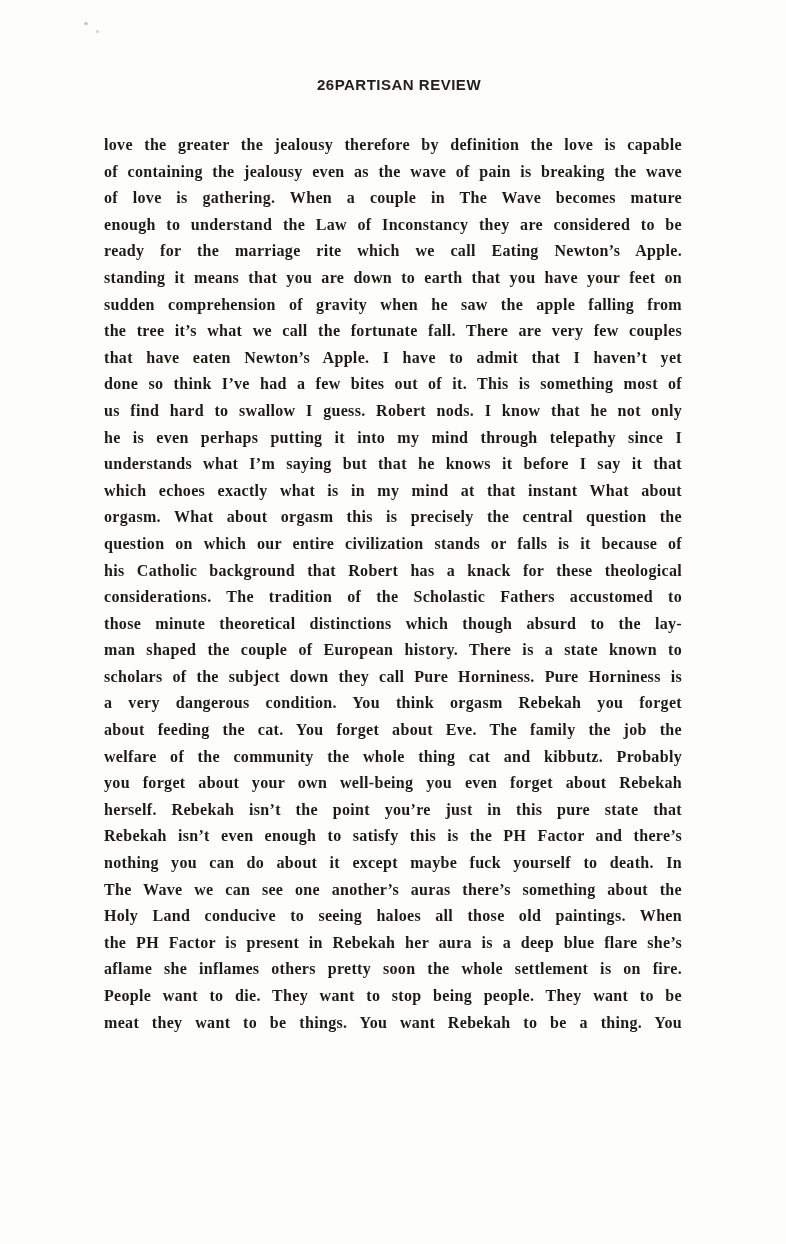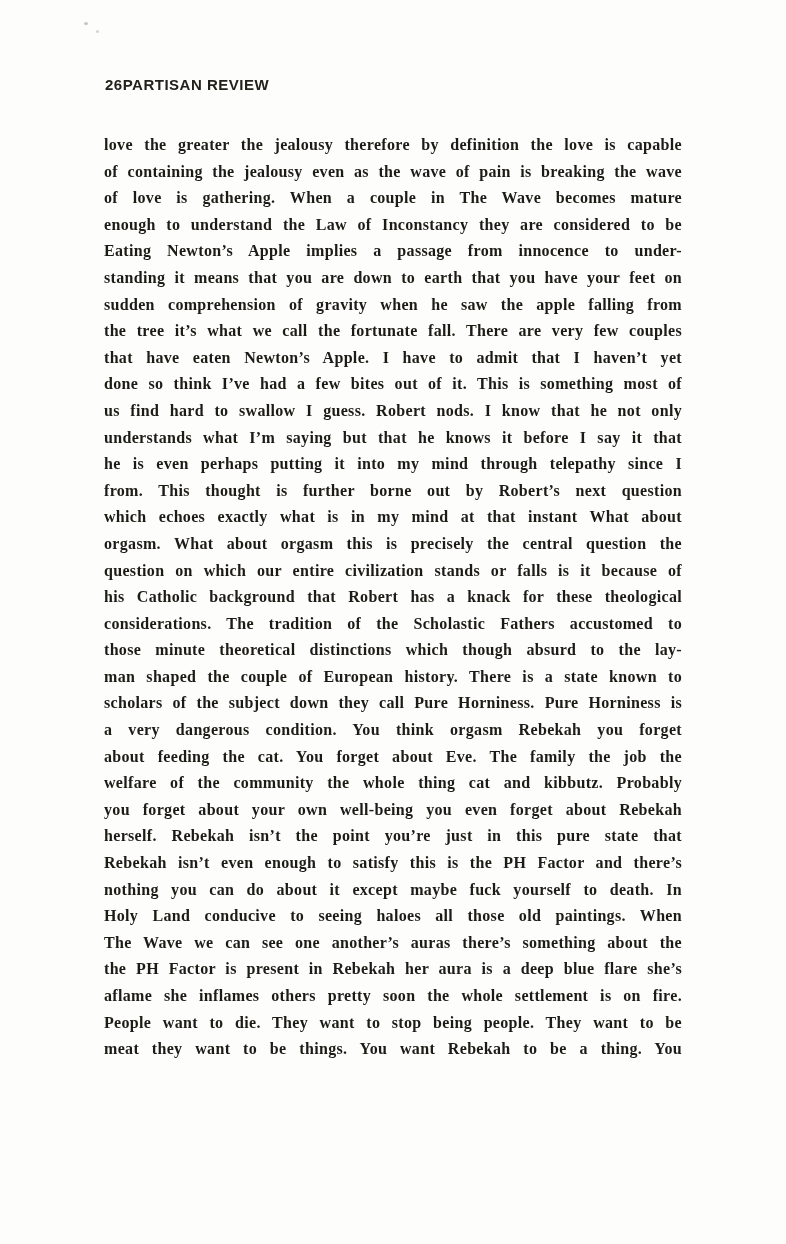--- a/index.html
+++ b/index.html
@@ -12,24 +12,24 @@
     width: 786px;
     height: 1244px;
     background: #fdfdfb;
     overflow: hidden;
     font-family: "Liberation Serif", serif;
     color: #1d1b15;
   }
   .page-header {
     position: absolute;
     top: 76px;
-    left: 105px;
+    left: 116px;
     right: 104px;
     display: flex;
-    justify-content: flex-start;
+    justify-content: center;
     align-items: baseline;
     font-family: "Liberation Sans", sans-serif;
     font-weight: bold;
     font-size: 15px;
     letter-spacing: 0.5px;
     color: #23211b;
   }
   .body-text {
     position: absolute;
     top: 132px;
@@ -64,46 +64,45 @@
   <header class="page-header">
     <span class="page-number">26</span>
     <span class="journal-title">PARTISAN REVIEW</span>
   </header>
 
   <main class="body-text">
       <div class="line">love the greater the jealousy therefore by definition the love is capable</div>
       <div class="line">of containing the jealousy even as the wave of pain is breaking the wave</div>
       <div class="line">of love is gathering. When a couple in The Wave becomes mature</div>
       <div class="line">enough to understand the Law of Inconstancy they are considered to be</div>
-      <div class="line">Eating Newton’s Apple implies a passage from innocence to under-</div>
+      <div class="line">ready for the marriage rite which we call Eating Newton’s Apple.</div>
       <div class="line">standing it means that you are down to earth that you have your feet on</div>
       <div class="line">sudden comprehension of gravity when he saw the apple falling from</div>
       <div class="line">the tree it’s what we call the fortunate fall. There are very few couples</div>
       <div class="line">that have eaten Newton’s Apple. I have to admit that I haven’t yet</div>
       <div class="line">done so think I’ve had a few bites out of it. This is something most of</div>
       <div class="line">us find hard to swallow I guess. Robert nods. I know that he not only</div>
+      <div class="line">he is even perhaps putting it into my mind through telepathy since I</div>
       <div class="line">understands what I’m saying but that he knows it before I say it that</div>
-      <div class="line">he is even perhaps putting it into my mind through telepathy since I</div>
-      <div class="line">from. This thought is further borne out by Robert’s next question</div>
       <div class="line">which echoes exactly what is in my mind at that instant What about</div>
       <div class="line">orgasm. What about orgasm this is precisely the central question the</div>
       <div class="line">question on which our entire civilization stands or falls is it because of</div>
       <div class="line">his Catholic background that Robert has a knack for these theological</div>
       <div class="line">considerations. The tradition of the Scholastic Fathers accustomed to</div>
       <div class="line">those minute theoretical distinctions which though absurd to the lay-</div>
       <div class="line">man shaped the couple of European history. There is a state known to</div>
       <div class="line">scholars of the subject down they call Pure Horniness. Pure Horniness is</div>
       <div class="line">a very dangerous condition. You think orgasm Rebekah you forget</div>
       <div class="line">about feeding the cat. You forget about Eve. The family the job the</div>
       <div class="line">welfare of the community the whole thing cat and kibbutz. Probably</div>
       <div class="line">you forget about your own well-being you even forget about Rebekah</div>
       <div class="line">herself. Rebekah isn’t the point you’re just in this pure state that</div>
       <div class="line">Rebekah isn’t even enough to satisfy this is the PH Factor and there’s</div>
       <div class="line">nothing you can do about it except maybe fuck yourself to death. In</div>
+      <div class="line">The Wave we can see one another’s auras there’s something about the</div>
       <div class="line">Holy Land conducive to seeing haloes all those old paintings. When</div>
-      <div class="line">The Wave we can see one another’s auras there’s something about the</div>
       <div class="line">the PH Factor is present in Rebekah her aura is a deep blue flare she’s</div>
       <div class="line">aflame she inflames others pretty soon the whole settlement is on fire.</div>
       <div class="line">People want to die. They want to stop being people. They want to be</div>
       <div class="line">meat they want to be things. You want Rebekah to be a thing. You</div>
     </main>
 
 </div>
 
 </body></html>

